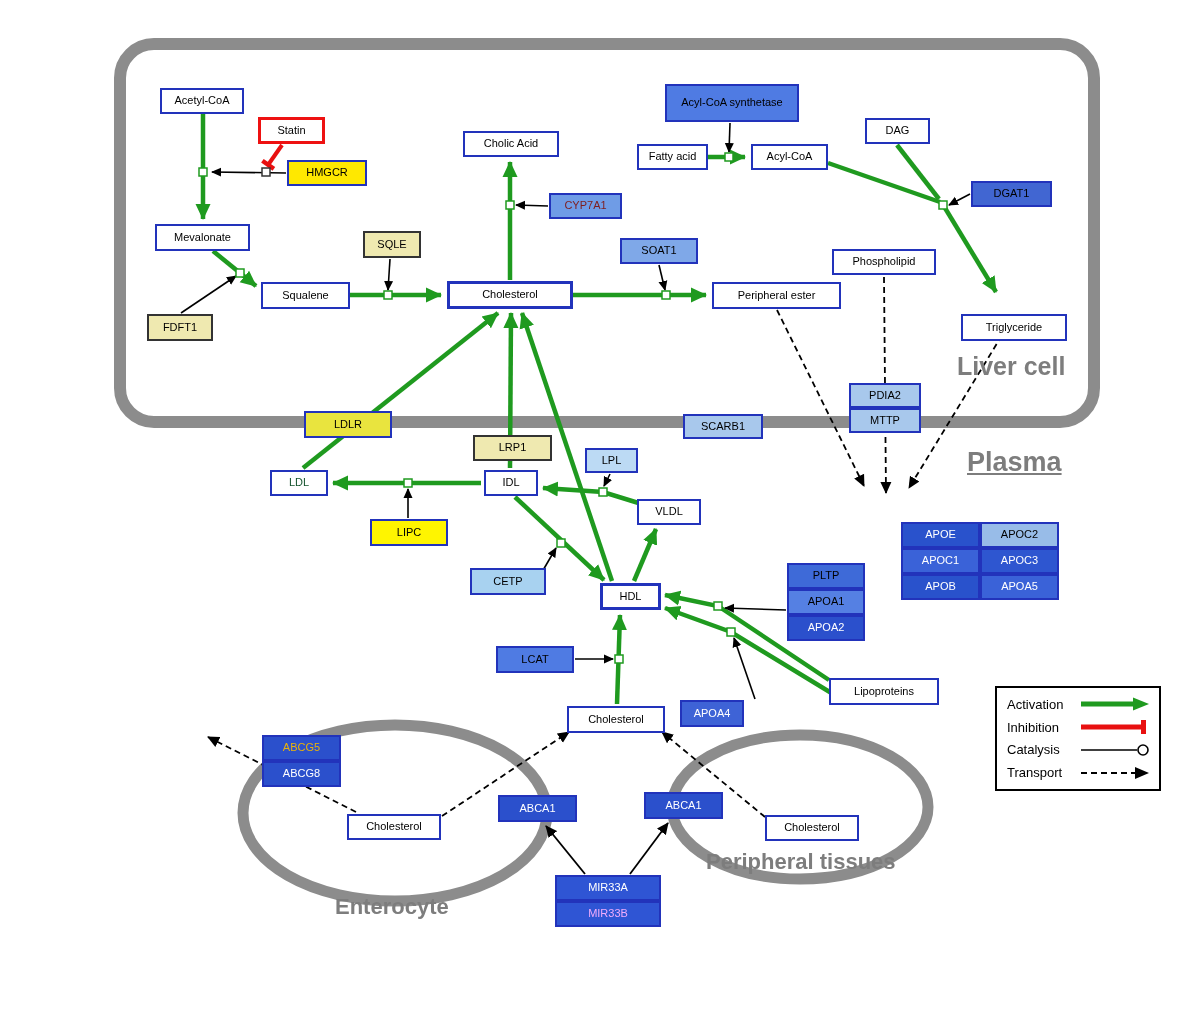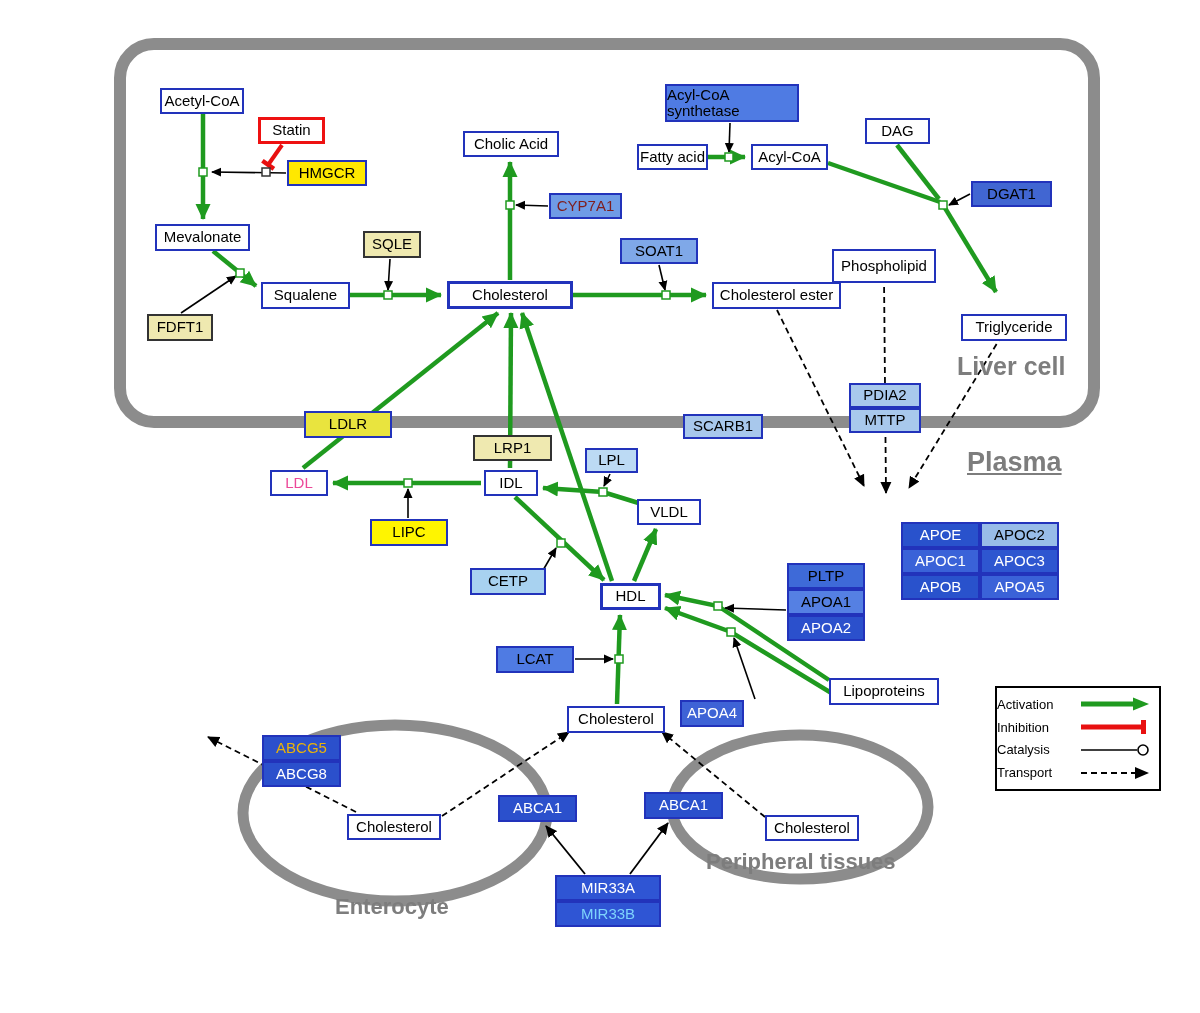--- a/index.html
+++ b/index.html
@@ -1,26 +1,26 @@
 <!DOCTYPE html>
 <html><head>
 <meta charset="utf-8">
 <style>
   html,body{margin:0;padding:0;background:#fff;}
   .canvas{position:relative;width:1200px;height:1013px;background:#ffffff;
           font-family:"Liberation Sans",sans-serif;overflow:hidden;}
   svg.layer{position:absolute;left:0;top:0;}
   #node-layer{position:absolute;left:0;top:0;width:1200px;height:1013px;}
   .node{position:absolute;display:flex;align-items:center;justify-content:center;
-        text-align:left;font-size:15px;line-height:1.08;box-sizing:border-box;
+        text-align:right;font-size:11px;line-height:1.08;box-sizing:border-box;
         border:2px solid #2233bb;background:#fff;color:#000;cursor:pointer;}
   .comp-label{position:absolute;font-weight:bold;color:#7d7d7d;white-space:nowrap;}
   .legend{position:absolute;left:995px;top:686px;width:166px;height:105px;
           border:2px solid #000;background:#fff;box-sizing:border-box;
-          padding:5px 8px 5px 0;display:flex;flex-direction:column;justify-content:space-around;}
+          padding:5px 8px 5px 10px;display:flex;flex-direction:column;justify-content:space-around;}
   .legend-row{display:flex;align-items:center;justify-content:space-between;font-size:13px;color:#000;}
 </style>
 </head>
 <body>
 
 <div class="canvas">
 
   <svg class="layer" width="1200" height="1013">
     <defs>
       <marker id="arrow-green" markerUnits="userSpaceOnUse" markerWidth="20" markerHeight="18" refX="15" refY="9" orient="auto">
@@ -107,34 +107,34 @@
       <div class="node" style="left: 258px; top: 117px; width: 67px; height: 27px; background: rgb(255, 255, 255); color: rgb(0, 0, 0); border-color: rgb(238, 17, 17); border-width: 3px;">Statin</div>
       <div class="node" style="left: 287px; top: 160px; width: 80px; height: 26px; background: rgb(255, 232, 0); color: rgb(0, 0, 0); border-color: rgb(34, 51, 187); border-width: 2px;">HMGCR</div>
       <div class="node" style="left: 155px; top: 224px; width: 95px; height: 27px; background: rgb(255, 255, 255); color: rgb(0, 0, 0); border-color: rgb(34, 51, 187); border-width: 2px;">Mevalonate</div>
       <div class="node" style="left: 147px; top: 314px; width: 66px; height: 27px; background: rgb(239, 233, 176); color: rgb(0, 0, 0); border-color: rgb(51, 51, 51); border-width: 2px;">FDFT1</div>
       <div class="node" style="left: 261px; top: 282px; width: 89px; height: 27px; background: rgb(255, 255, 255); color: rgb(0, 0, 0); border-color: rgb(34, 51, 187); border-width: 2px;">Squalene</div>
       <div class="node" style="left: 363px; top: 231px; width: 58px; height: 27px; background: rgb(239, 233, 176); color: rgb(0, 0, 0); border-color: rgb(51, 51, 51); border-width: 2px;">SQLE</div>
       <div class="node" style="left: 447px; top: 281px; width: 126px; height: 28px; background: rgb(255, 255, 255); color: rgb(0, 0, 0); border-color: rgb(34, 51, 187); border-width: 3px;">Cholesterol</div>
       <div class="node" style="left: 463px; top: 131px; width: 96px; height: 26px; background: rgb(255, 255, 255); color: rgb(0, 0, 0); border-color: rgb(34, 51, 187); border-width: 2px;">Cholic Acid</div>
       <div class="node" style="left: 549px; top: 193px; width: 73px; height: 26px; background: rgb(111, 156, 230); color: #7f1d1d; border-color: rgb(34, 51, 187); border-width: 2px;">CYP7A1</div>
       <div class="node" style="left: 620px; top: 238px; width: 78px; height: 26px; background: rgb(127, 168, 232); color: rgb(0, 0, 0); border-color: rgb(34, 51, 187); border-width: 2px;">SOAT1</div>
-      <div class="node" style="left: 712px; top: 282px; width: 129px; height: 27px; background: rgb(255, 255, 255); color: rgb(0, 0, 0); border-color: rgb(34, 51, 187); border-width: 2px;">Cholesterol ester</div>
+      <div class="node" style="left: 712px; top: 282px; width: 129px; height: 27px; background: rgb(255, 255, 255); color: rgb(0, 0, 0); border-color: rgb(34, 51, 187); border-width: 2px;">Peripheral ester</div>
       <div class="node" style="left: 665px; top: 84px; width: 134px; height: 38px; background: rgb(79, 123, 227); color: rgb(0, 0, 0); border-color: rgb(34, 51, 187); border-width: 2px;">Acyl-CoA synthetase</div>
       <div class="node" style="left: 637px; top: 144px; width: 71px; height: 26px; background: rgb(255, 255, 255); color: rgb(0, 0, 0); border-color: rgb(34, 51, 187); border-width: 2px;">Fatty acid</div>
       <div class="node" style="left: 751px; top: 144px; width: 77px; height: 26px; background: rgb(255, 255, 255); color: rgb(0, 0, 0); border-color: rgb(34, 51, 187); border-width: 2px;">Acyl-CoA</div>
       <div class="node" style="left: 865px; top: 118px; width: 65px; height: 26px; background: rgb(255, 255, 255); color: rgb(0, 0, 0); border-color: rgb(34, 51, 187); border-width: 2px;">DAG</div>
       <div class="node" style="left: 971px; top: 181px; width: 81px; height: 26px; background: rgb(65, 102, 210); color: rgb(0, 0, 0); border-color: rgb(34, 51, 187); border-width: 2px;">DGAT1</div>
-      <div class="node" style="left: 832px; top: 249px; width: 104px; height: 34px; background: rgb(255, 255, 255); color: rgb(0, 0, 0); border-color: rgb(34, 51, 187); border-width: 2px;">Phospholipid</div>
+      <div class="node" style="left: 832px; top: 249px; width: 104px; height: 26px; background: rgb(255, 255, 255); color: rgb(0, 0, 0); border-color: rgb(34, 51, 187); border-width: 2px;">Phospholipid</div>
       <div class="node" style="left: 961px; top: 298px; width: 106px; height: 27px; background: rgb(255, 255, 255); color: rgb(0, 0, 0); border-color: rgb(34, 51, 187); border-width: 2px; margin-top: 16px;">Triglyceride</div>
       <div class="node" style="left: 849px; top: 383px; width: 72px; height: 25px; background: rgb(168, 200, 236); color: rgb(0, 0, 0); border-color: rgb(34, 51, 187); border-width: 2px;">PDIA2</div>
       <div class="node" style="left: 849px; top: 408px; width: 72px; height: 25px; background: rgb(168, 200, 236); color: rgb(0, 0, 0); border-color: rgb(34, 51, 187); border-width: 2px;">MTTP</div>
       <div class="node" style="left: 683px; top: 414px; width: 80px; height: 25px; background: rgb(168, 200, 236); color: rgb(0, 0, 0); border-color: rgb(34, 51, 187); border-width: 2px;">SCARB1</div>
       <div class="node" style="left: 304px; top: 411px; width: 88px; height: 27px; background: rgb(233, 228, 62); color: rgb(0, 0, 0); border-color: rgb(34, 51, 187); border-width: 2px;">LDLR</div>
       <div class="node" style="left: 473px; top: 435px; width: 79px; height: 26px; background: rgb(239, 233, 176); color: rgb(0, 0, 0); border-color: rgb(51, 51, 51); border-width: 2px;">LRP1</div>
-      <div class="node" style="left: 270px; top: 470px; width: 58px; height: 26px; background: rgb(255, 255, 255); color: #ec4899; border-color: rgb(34, 51, 187); border-width: 2px;">LDL</div>
+      <div class="node" style="left: 270px; top: 470px; width: 58px; height: 26px; background: rgb(255, 255, 255); color: #14532d; border-color: rgb(34, 51, 187); border-width: 2px;">LDL</div>
       <div class="node" style="left: 484px; top: 470px; width: 54px; height: 26px; background: rgb(255, 255, 255); color: rgb(0, 0, 0); border-color: rgb(34, 51, 187); border-width: 2px;">IDL</div>
       <div class="node" style="left: 585px; top: 448px; width: 53px; height: 25px; background: rgb(188, 218, 244); color: rgb(0, 0, 0); border-color: rgb(34, 51, 187); border-width: 2px;">LPL</div>
       <div class="node" style="left: 637px; top: 499px; width: 64px; height: 26px; background: rgb(255, 255, 255); color: rgb(0, 0, 0); border-color: rgb(34, 51, 187); border-width: 2px;">VLDL</div>
       <div class="node" style="left: 370px; top: 519px; width: 78px; height: 27px; background: rgb(255, 245, 0); color: rgb(0, 0, 0); border-color: rgb(34, 51, 187); border-width: 2px;">LIPC</div>
       <div class="node" style="left: 470px; top: 568px; width: 76px; height: 27px; background: rgb(168, 210, 240); color: rgb(0, 0, 0); border-color: rgb(34, 51, 187); border-width: 2px;">CETP</div>
       <div class="node" style="left: 600px; top: 583px; width: 61px; height: 27px; background: rgb(255, 255, 255); color: rgb(0, 0, 0); border-color: rgb(34, 51, 187); border-width: 3px;">HDL</div>
       <div class="node" style="left: 496px; top: 646px; width: 78px; height: 27px; background: rgb(79, 123, 227); color: rgb(0, 0, 0); border-color: rgb(34, 51, 187); border-width: 2px;">LCAT</div>
       <div class="node" style="left: 787px; top: 563px; width: 78px; height: 26px; background: rgb(62, 106, 216); color: rgb(0, 0, 0); border-color: rgb(34, 51, 187); border-width: 2px;">PLTP</div>
       <div class="node" style="left: 787px; top: 589px; width: 78px; height: 26px; background: rgb(85, 128, 227); color: rgb(0, 0, 0); border-color: rgb(34, 51, 187); border-width: 2px;">APOA1</div>
       <div class="node" style="left: 787px; top: 615px; width: 78px; height: 26px; background: rgb(43, 80, 204); color: rgb(255, 255, 255); border-color: rgb(34, 51, 187); border-width: 2px;">APOA2</div>
@@ -147,21 +147,21 @@
       <div class="node" style="left: 680px; top: 700px; width: 64px; height: 27px; background: rgb(62, 99, 214); color: rgb(255, 255, 255); border-color: rgb(34, 51, 187); border-width: 2px;">APOA4</div>
       <div class="node" style="left: 829px; top: 678px; width: 110px; height: 27px; background: rgb(255, 255, 255); color: rgb(0, 0, 0); border-color: rgb(34, 51, 187); border-width: 2px;">Lipoproteins</div>
       <div class="node" style="left: 567px; top: 706px; width: 98px; height: 27px; background: rgb(255, 255, 255); color: rgb(0, 0, 0); border-color: rgb(34, 51, 187); border-width: 2px;">Cholesterol</div>
       <div class="node" style="left: 262px; top: 735px; width: 79px; height: 26px; background: rgb(43, 80, 204); color: #eab308; border-color: rgb(34, 51, 187); border-width: 2px;">ABCG5</div>
       <div class="node" style="left: 262px; top: 761px; width: 79px; height: 26px; background: rgb(43, 80, 204); color: rgb(255, 255, 255); border-color: rgb(34, 51, 187); border-width: 2px;">ABCG8</div>
       <div class="node" style="left: 347px; top: 814px; width: 94px; height: 26px; background: rgb(255, 255, 255); color: rgb(0, 0, 0); border-color: rgb(34, 51, 187); border-width: 2px;">Cholesterol</div>
       <div class="node" style="left: 498px; top: 795px; width: 79px; height: 27px; background: rgb(43, 80, 204); color: rgb(255, 255, 255); border-color: rgb(34, 51, 187); border-width: 2px;">ABCA1</div>
       <div class="node" style="left: 644px; top: 792px; width: 79px; height: 27px; background: rgb(43, 80, 204); color: rgb(255, 255, 255); border-color: rgb(34, 51, 187); border-width: 2px;">ABCA1</div>
       <div class="node" style="left: 765px; top: 815px; width: 94px; height: 26px; background: rgb(255, 255, 255); color: rgb(0, 0, 0); border-color: rgb(34, 51, 187); border-width: 2px;">Cholesterol</div>
       <div class="node" style="left: 555px; top: 875px; width: 106px; height: 26px; background: rgb(47, 85, 212); color: rgb(255, 255, 255); border-color: rgb(34, 51, 187); border-width: 2px;">MIR33A</div>
-      <div class="node" style="left: 555px; top: 901px; width: 106px; height: 26px; background: rgb(47, 85, 212); color: #7dd3fc; border-color: rgb(34, 51, 187); border-width: 2px;">MIR33B</div>
+      <div class="node" style="left: 555px; top: 901px; width: 106px; height: 26px; background: rgb(47, 85, 212); color: #f0abfc; border-color: rgb(34, 51, 187); border-width: 2px;">MIR33B</div>
     </div>
 
   <div class="comp-label" style="left:957px;top:352px;font-size:25px;">Liver cell</div>
   <div class="comp-label" style="left:967px;top:447px;font-size:27px;text-decoration:underline;">Plasma</div>
   <div class="comp-label" style="left:335px;top:854px;font-size:22px;margin-top:40px;">Enterocyte</div>
   <div class="comp-label" style="left:706px;top:849px;font-size:22px;">Peripheral tissues</div>
 
   <div class="legend">
     <div class="legend-row">
       <span>Activation</span>

